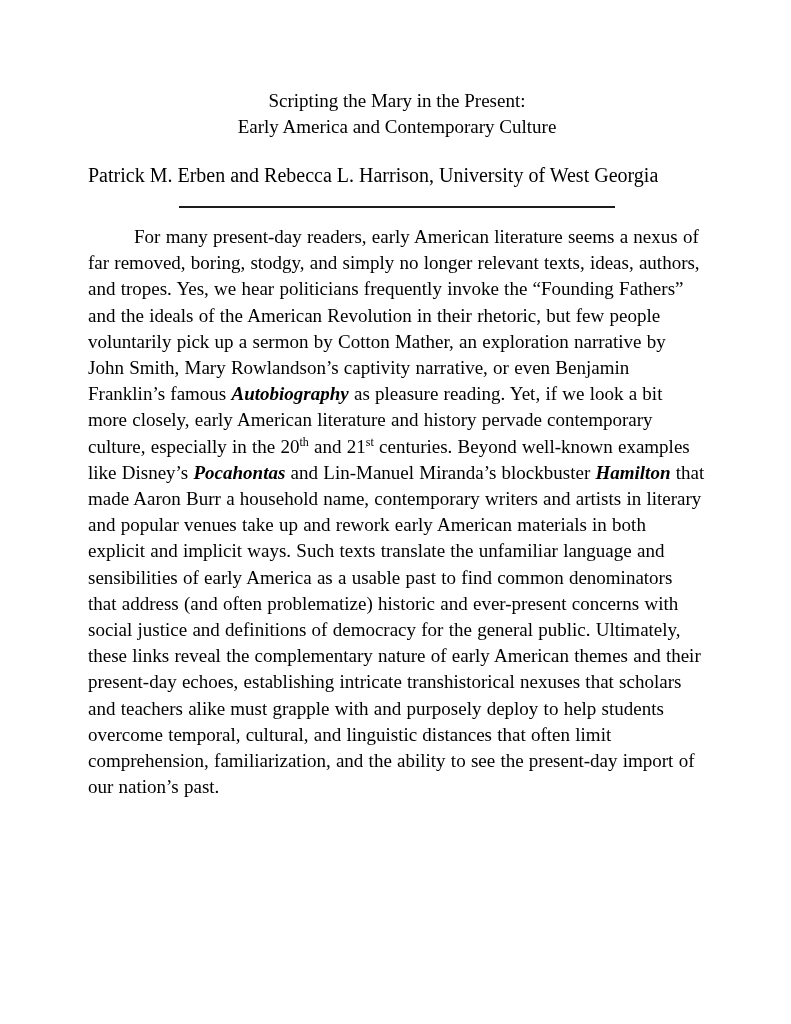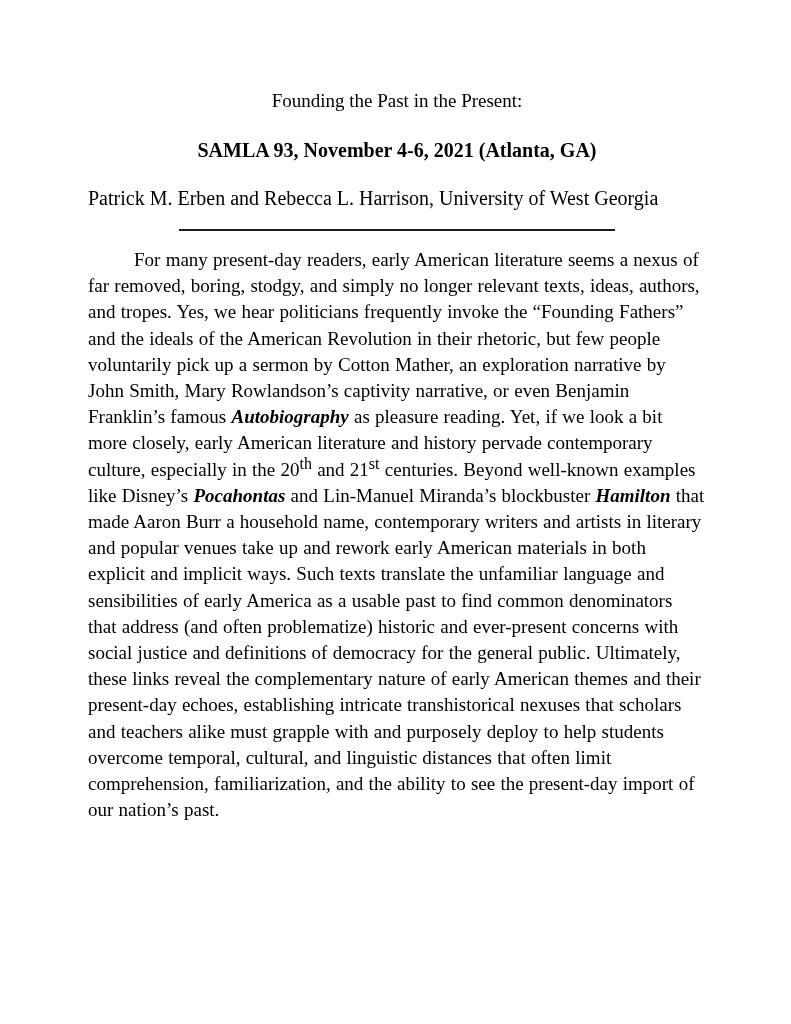--- a/index.html
+++ b/index.html
@@ -45,39 +45,39 @@
   }
   .abstract-paragraph {
     margin-top: 16px;
     font-size: 19px;
     line-height: 26.2px;
     text-align: left;
     text-indent: 46px;
     word-spacing: 0.5px;
   }
   .abstract-paragraph sup {
-    font-size: 16px;
+    font-size: 12px;
     line-height: 0;
     vertical-align: super;
   }
   .abstract-paragraph i {
     font-style: italic;
     font-weight: bold;
   }
 </style>
 </head>
 <body>
 
 <div class="page">
 
   <div class="title-block">
-    <div>Founding the Past in the Present:</div>
+    <div>Scripting the Mary in the Present:</div>
+    <div>Early America and Contemporary Culture</div>
   </div>
 
-  <div class="conference-line">SAMLA 93, November 4-6, 2021 (Atlanta, GA)</div>
 
   <div class="authors-line">Patrick M. Erben and Rebecca L. Harrison, University of West Georgia</div>
 
   <div class="separator-rule"></div>
 
   <p class="abstract-paragraph"><span>For many present-day readers, early American literature seems a nexus of far removed, boring, stodgy, and simply no longer relevant texts, ideas, authors, and tropes. Yes, we hear politicians frequently invoke the “Founding Fathers” and the ideals of the American Revolution in their rhetoric, but few people voluntarily pick up a sermon by Cotton Mather, an exploration narrative by John Smith, Mary Rowlandson’s captivity narrative, or even Benjamin Franklin’s famous </span><i>Autobiography</i><span> as pleasure reading. Yet, if we look a bit more closely, early American literature and history pervade contemporary culture, especially in the 20</span><sup>th</sup><span> and 21</span><sup>st</sup><span> centuries. Beyond well-known examples like Disney’s </span><i>Pocahontas</i><span> and Lin-Manuel Miranda’s blockbuster </span><i>Hamilton</i><span> that made Aaron Burr a household name, contemporary writers and artists in literary and popular venues take up and rework early American materials in both explicit and implicit ways. Such texts translate the unfamiliar language and sensibilities of early America as a usable past to find common denominators that address (and often problematize) historic and ever-present concerns with social justice and definitions of democracy for the general public. Ultimately, these links reveal the complementary nature of early American themes and their present-day echoes, establishing intricate transhistorical nexuses that scholars and teachers alike must grapple with and purposely deploy to help students overcome temporal, cultural, and linguistic distances that often limit comprehension, familiarization, and the ability to see the present-day import of our nation’s past.</span></p>
 
 </div>
 
 </body></html>

